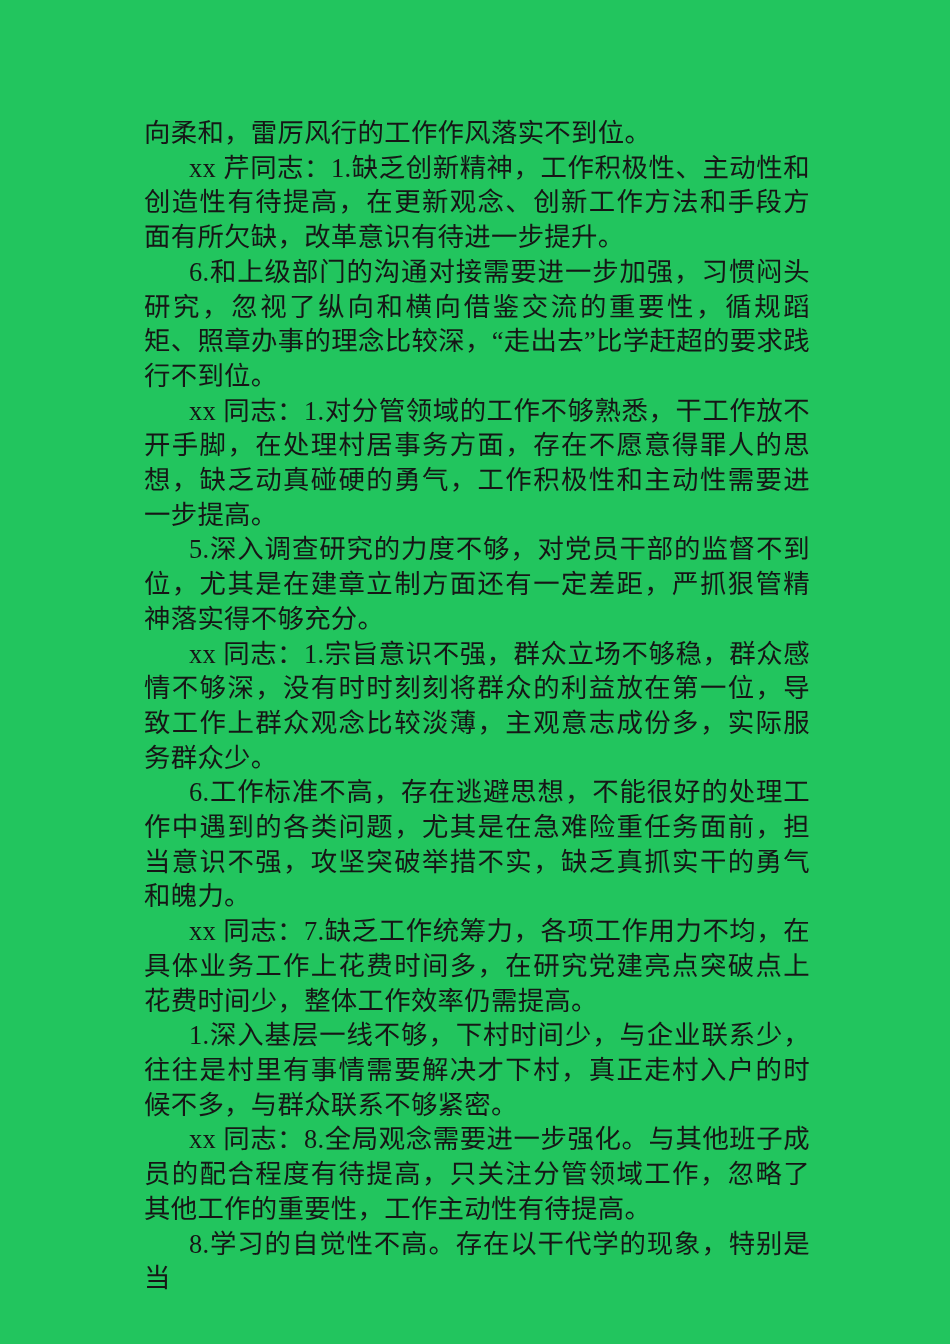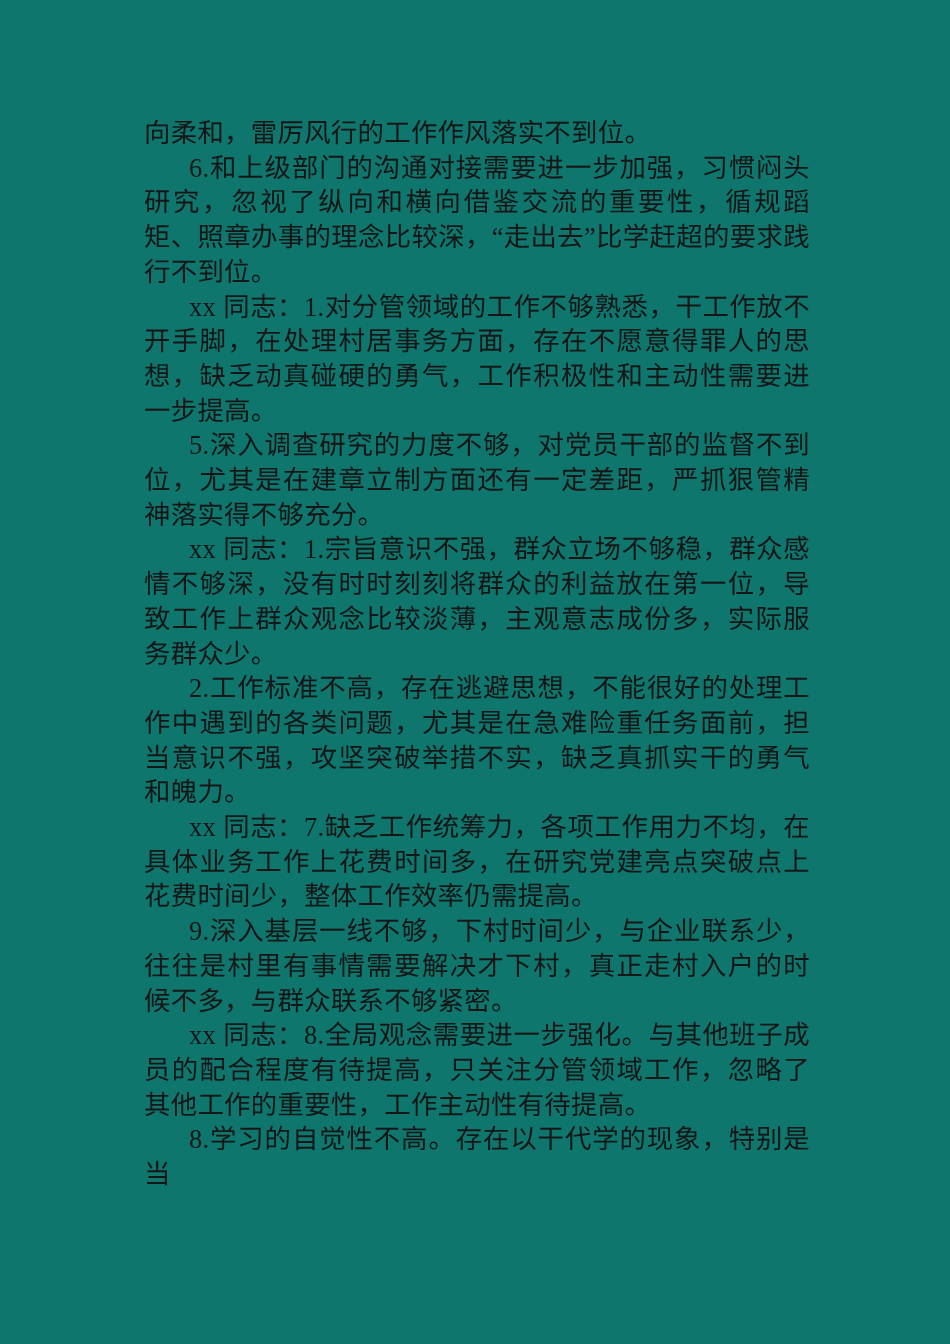--- a/index.html
+++ b/index.html
@@ -10,21 +10,21 @@
   }
   body {
     width: 950px;
     height: 1344px;
     overflow: hidden;
   }
   .page {
     box-sizing: border-box;
     width: 950px;
     height: 1344px;
-    background: #0f766e;
+    background: #22c55e;
     padding: 116px 140px 0 144px;
   }
   .doc-body p.para {
     margin: 0;
     padding: 0;
     font-family: "Liberation Serif", "DejaVu Serif", serif;
     font-size: 26.4px;
     line-height: 34.7px;
     letter-spacing: 0.3px;
     color: #161616;
@@ -36,23 +36,24 @@
   .doc-body p.para.continuation {
     text-indent: 0;
   }
 </style>
 </head>
 <body>
 
 <div class="page">
   <div class="doc-body">
     <p class="para continuation">向柔和，雷厉风行的工作作风落实不到位。</p>
+    <p class="para">xx 芹同志：1.缺乏创新精神，工作积极性、主动性和创造性有待提高，在更新观念、创新工作方法和手段方面有所欠缺，改革意识有待进一步提升。</p>
     <p class="para">6.和上级部门的沟通对接需要进一步加强，习惯闷头研究，忽视了纵向和横向借鉴交流的重要性，循规蹈矩、照章办事的理念比较深，“走出去”比学赶超的要求践行不到位。</p>
     <p class="para">xx 同志：1.对分管领域的工作不够熟悉，干工作放不开手脚，在处理村居事务方面，存在不愿意得罪人的思想，缺乏动真碰硬的勇气，工作积极性和主动性需要进一步提高。</p>
     <p class="para">5.深入调查研究的力度不够，对党员干部的监督不到位，尤其是在建章立制方面还有一定差距，严抓狠管精神落实得不够充分。</p>
     <p class="para">xx 同志：1.宗旨意识不强，群众立场不够稳，群众感情不够深，没有时时刻刻将群众的利益放在第一位，导致工作上群众观念比较淡薄，主观意志成份多，实际服务群众少。</p>
-    <p class="para">2.工作标准不高，存在逃避思想，不能很好的处理工作中遇到的各类问题，尤其是在急难险重任务面前，担当意识不强，攻坚突破举措不实，缺乏真抓实干的勇气和魄力。</p>
+    <p class="para">6.工作标准不高，存在逃避思想，不能很好的处理工作中遇到的各类问题，尤其是在急难险重任务面前，担当意识不强，攻坚突破举措不实，缺乏真抓实干的勇气和魄力。</p>
     <p class="para">xx 同志：7.缺乏工作统筹力，各项工作用力不均，在具体业务工作上花费时间多，在研究党建亮点突破点上花费时间少，整体工作效率仍需提高。</p>
-    <p class="para">9.深入基层一线不够，下村时间少，与企业联系少，往往是村里有事情需要解决才下村，真正走村入户的时候不多，与群众联系不够紧密。</p>
+    <p class="para">1.深入基层一线不够，下村时间少，与企业联系少，往往是村里有事情需要解决才下村，真正走村入户的时候不多，与群众联系不够紧密。</p>
     <p class="para">xx 同志：8.全局观念需要进一步强化。与其他班子成员的配合程度有待提高，只关注分管领域工作，忽略了其他工作的重要性，工作主动性有待提高。</p>
     <p class="para">8.学习的自觉性不高。存在以干代学的现象，特别是当</p>
   </div>
 </div>
 
 </body></html>

